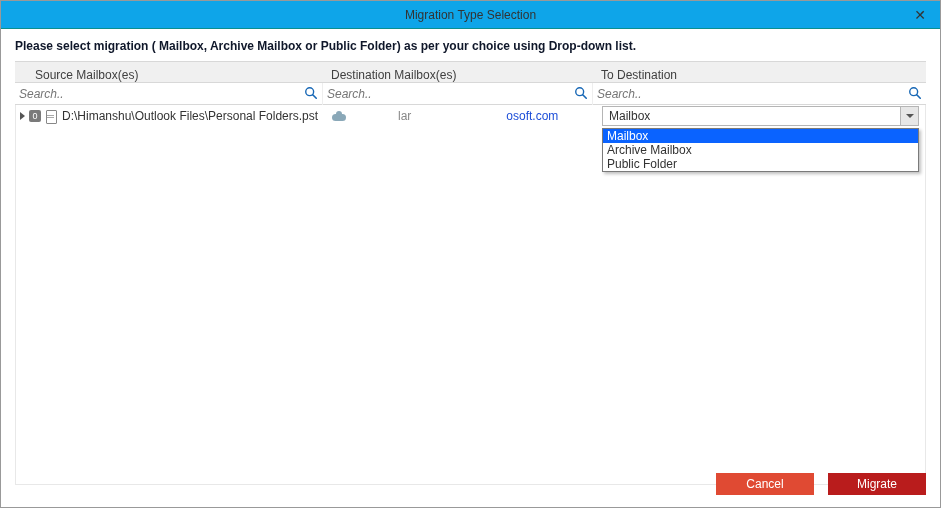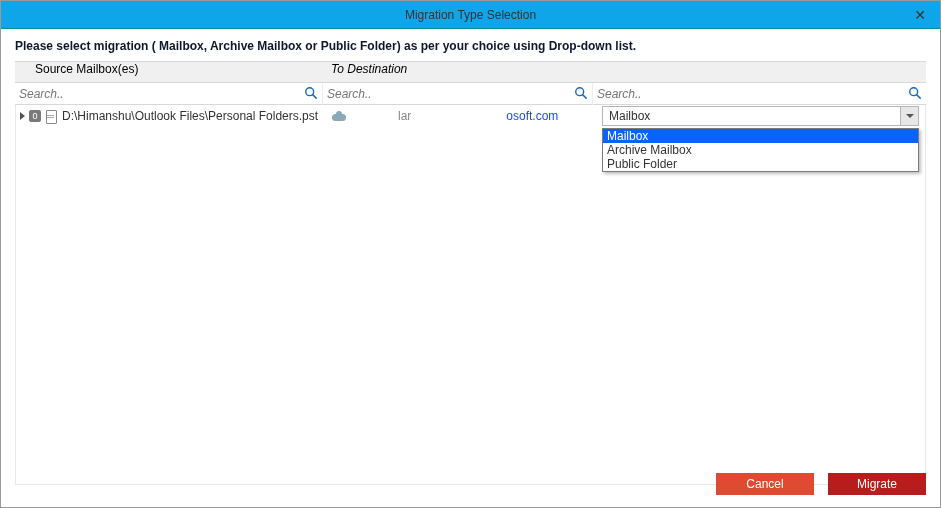--- a/index.html
+++ b/index.html
@@ -50,27 +50,27 @@
   }
   .grid-wrap {
     margin: 0 14px;
   }
   .grid-header {
     display: flex;
     background: #f0f0f0;
     border-top: 1px solid #d8d8d8;
     border-bottom: 1px solid #d8d8d8;
     height: 22px;
-    align-items: flex-start;
-    font-size: 12px;
-    color: #000000;
+    align-items: flex-end;
+    font-size: 12px;
+    color: #404040;
   }
   .col-source { width: 308px; padding-left: 20px; }
   .col-dest   { width: 270px; padding-left: 8px; }
-  .col-todest { flex: 1; padding-left: 8px; font-style: italic; }
+  .col-todest { flex: 1; padding-left: 8px; }
 
   .search-row {
     display: flex;
     height: 22px;
     align-items: center;
     border-bottom: 1px solid #d8d8d8;
   }
   .search-cell {
     display: flex;
     align-items: center;
@@ -277,20 +277,21 @@
 <div class="titlebar">
   <span class="title">Migration Type Selection</span>
   <div class="close">✕</div>
 </div>
 
 <div class="instruction">Please select migration ( Mailbox, Archive Mailbox or Public Folder) as per your choice using Drop-down list.</div>
 
 <div class="grid-wrap">
   <div class="grid-header">
     <div class="col-source">Source Mailbox(es)</div>
+    <div class="col-dest">Destination Mailbox(es)</div>
     <div class="col-todest">To Destination</div>
   </div>
 
   <div class="search-row">
     <div class="search-cell" style="width:308px">
       <input class="search-input" placeholder="Search.." style="">
       <span class="search-icon">
         <svg viewBox="0 0 16 16">
             <circle cx="6.5" cy="6.5" r="4.5" fill="none" stroke="#1767b5" stroke-width="1.6"></circle>
             <line x1="10" y1="10" x2="14" y2="14" stroke="#1767b5" stroke-width="1.8" stroke-linecap="round"></line>

